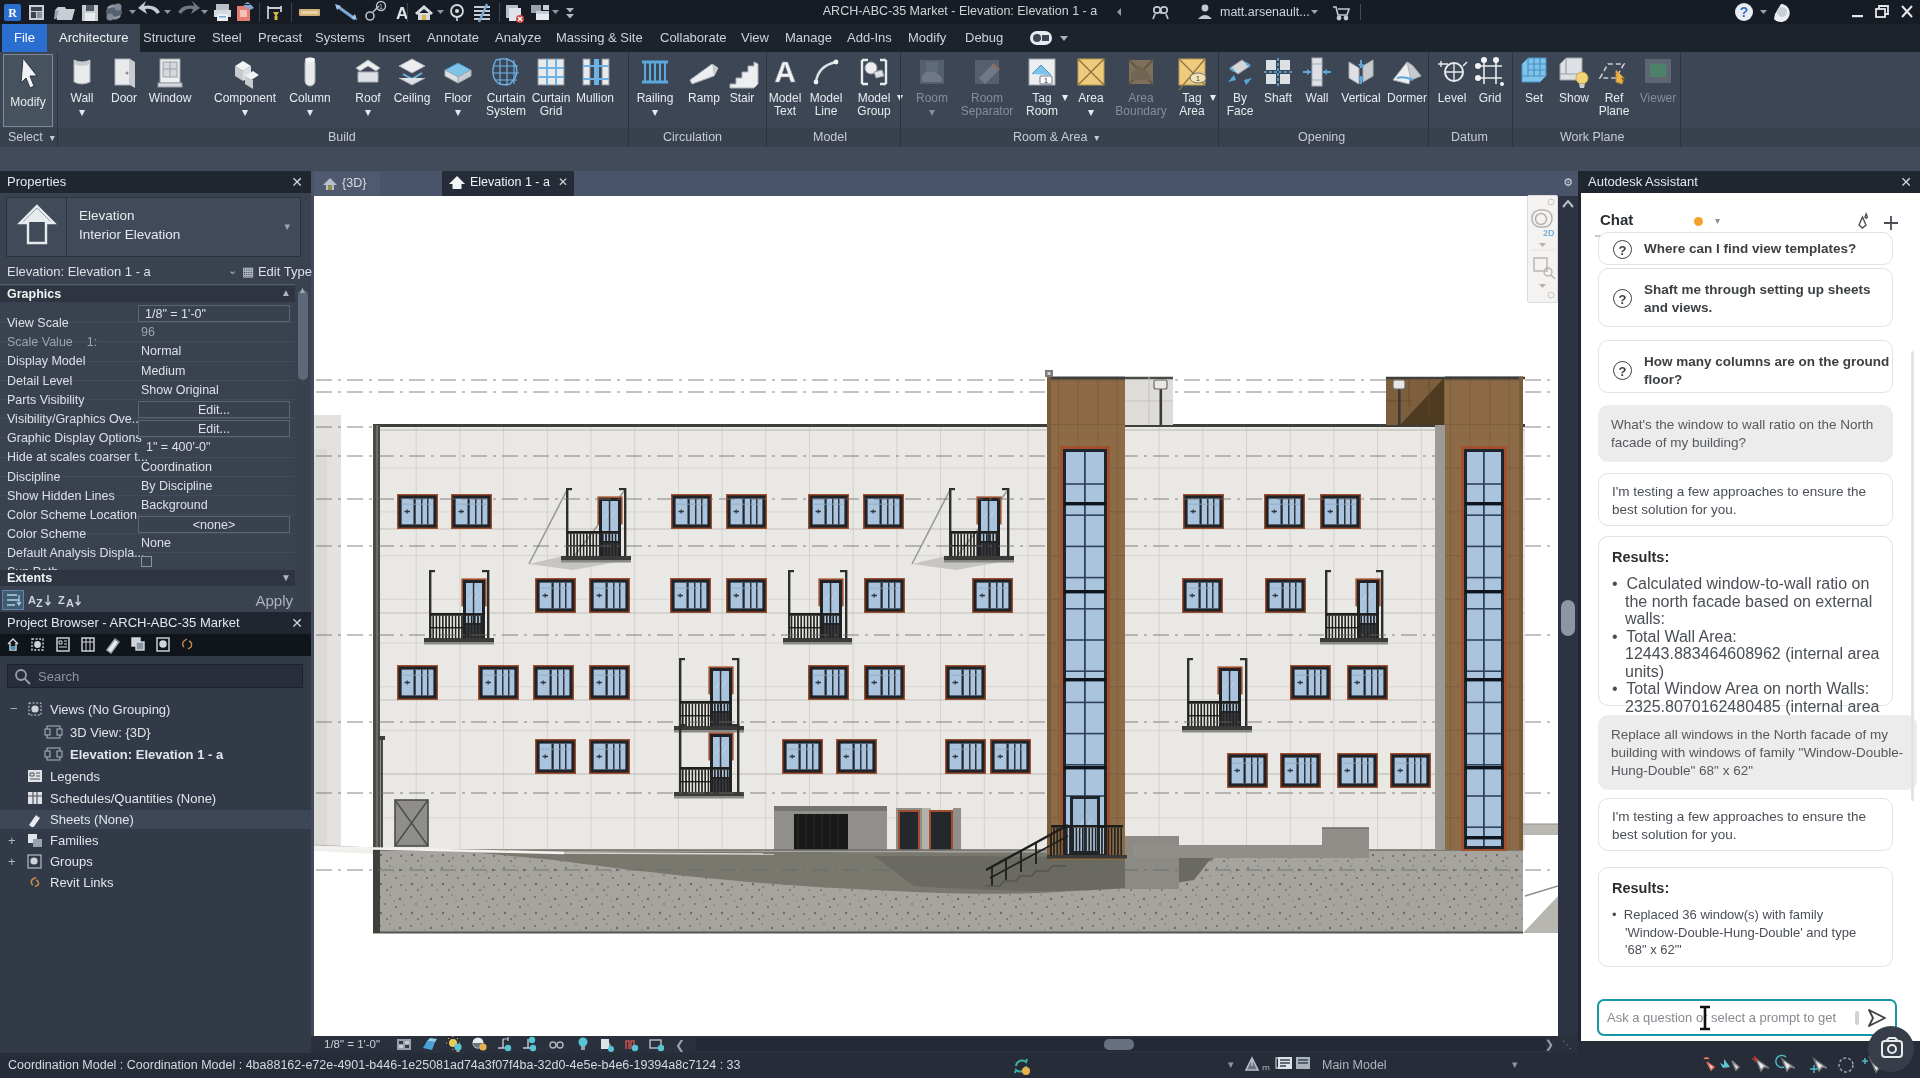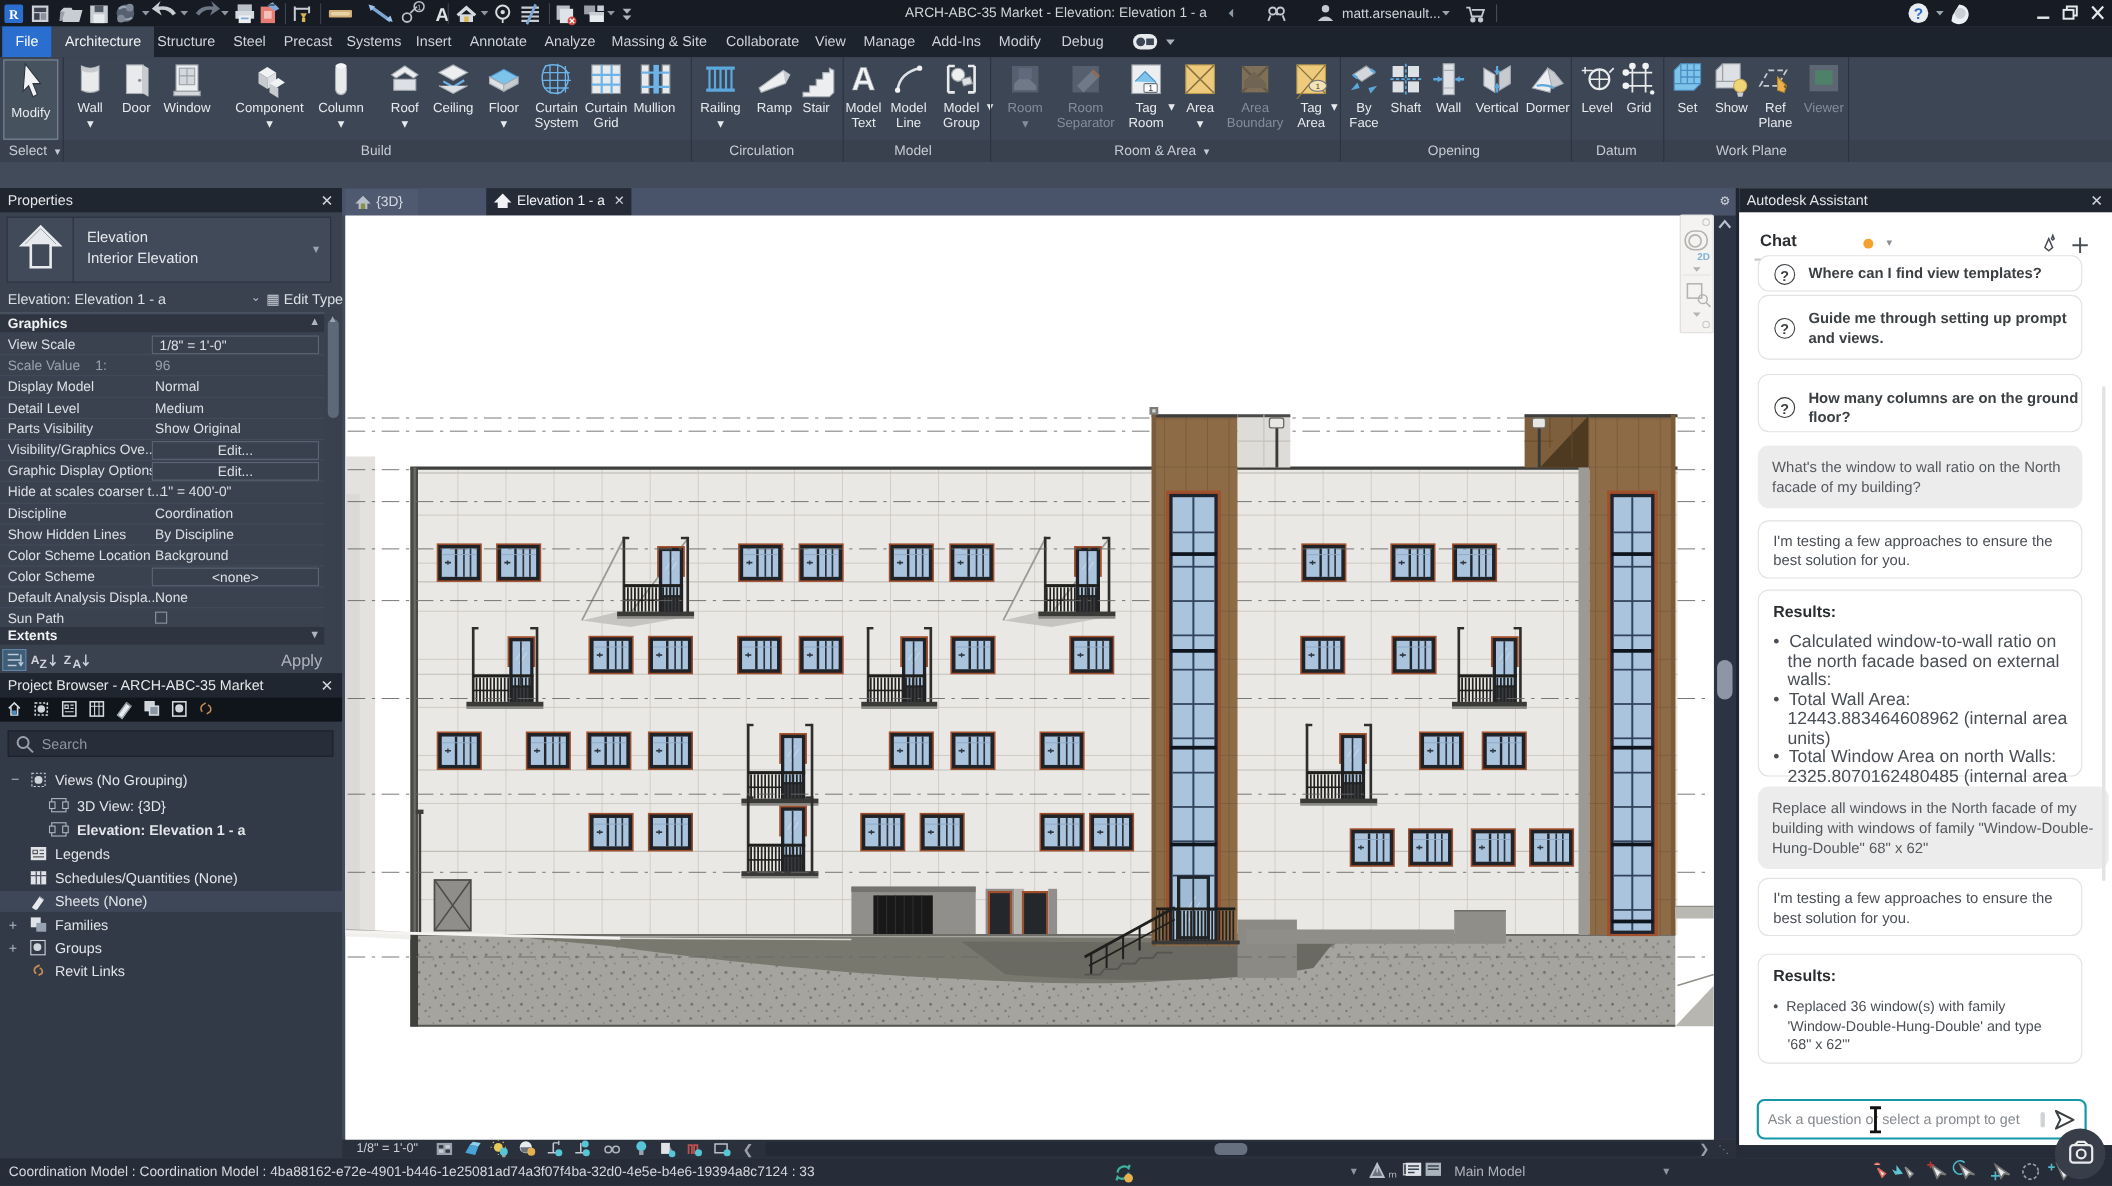--- a/index.html
+++ b/index.html
@@ -27,21 +27,21 @@
   
   .ptitle { position:absolute; height:22px; background:#20262f; color:#e4e7ea; font-size:13px; line-height:22px; padding-left:7px; }
   
   #mainbg { left:0; top:147px; width:1920px; height:906px; background:#424b59; }
   #statusbar { left:0; top:1053px; width:1920px; height:25px; background:#272d38; color:#d4d9df; font-size:12.5px; }
 
   
   #props { left:0; top:171px; width:311px; height:441px; background:#3a4250; }
   #pgrid  { position:absolute; left:0px; top:133px; width:295px; }
   .prow { position:relative; height:19.2px; border-bottom:1px solid #424b59; font-size:12.5px; color:#dce0e5; }
-  .prow .lab { position:absolute; left:7px; top:2px; white-space:nowrap;text-align:right; }
+  .prow .lab { position:absolute; left:7px; top:12px; white-space:nowrap;text-align:right; }
   .prow .val { position:absolute; left:141px; top:2px; white-space:nowrap; }
   .vbox { position:absolute; left:138px; top:1px; width:152px; height:17px; border:1px solid #5b6573; background:#39414f; font-size:12.5px; color:#dce0e5; text-align:left; padding:1px 6px; }
   .vbox.center { text-align:center; }
   .treerow { position:absolute; left:0; height:17px; color:#e2e5e9; font-size:13px; white-space:nowrap; }
 
   
   #canvasArea { left:314px; top:196px; width:1244px; height:840px; background:#ffffff; }
   #viewtabs { left:311px; top:171px; width:1267px; height:25px; background:#49536a; }
   #vscroll { left:1558px; top:196px; width:20px; height:840px; background:#2c3443; }
   #canvasBottom { left:311px; top:1036px; width:1267px; height:17px; background:#2a313d; }
@@ -1027,21 +1027,21 @@
     <svg width="56" height="24" style="position:absolute;left:270px;top:40px">
       <path d="M8 14 l3.5 -8 3.5 8 -3.5 3z M14 6 l1.2 -3 1.2 3 -1.2 1.2z" fill="none" stroke="#4a4f55" stroke-width="1.4"></path>
       <path d="M40 5 v14 M33 12 h14" stroke="#4a4f55" stroke-width="1.8"></path>
     </svg>
     <div class="card" style="top:61px;width:295px;height:33px">
       <div class="qmark" style="top:7px">?</div>
       <div style="position:absolute;left:45px;top:8px;font-size:13.5px;font-weight:bold">Where can I find view templates?</div>
     </div>
     <div class="card" style="top:97px;width:295px;height:59px">
       <div class="qmark" style="top:20px">?</div>
-      <div style="position:absolute;left:45px;top:12px;font-size:13.5px;font-weight:bold;line-height:18px">Guide me through setting up prompt and views.</div>
+      <div style="position:absolute;left:45px;top:12px;font-size:13.5px;font-weight:bold;line-height:18px">Shaft me through setting up sheets and views.</div>
     </div>
     <div class="card" style="top:169px;width:295px;height:53px">
       <div class="qmark" style="top:20px">?</div>
       <div style="position:absolute;left:45px;top:12px;font-size:13.5px;font-weight:bold;line-height:18px">How many columns are on the ground floor?</div>
     </div>
     <div class="bubble" style="top:234px;width:295px;height:57px">
       <div style="position:absolute;left:13px;top:11px;font-size:13.5px;line-height:18px">What's the window to wall ratio on the North facade of my building?</div>
     </div>
     <div class="card" style="top:302px;width:295px;height:53px">
       <div style="position:absolute;left:13px;top:9px;font-size:13.5px;line-height:18px;color:#4a4f55">I'm testing a few approaches to ensure the best solution for you.</div>

